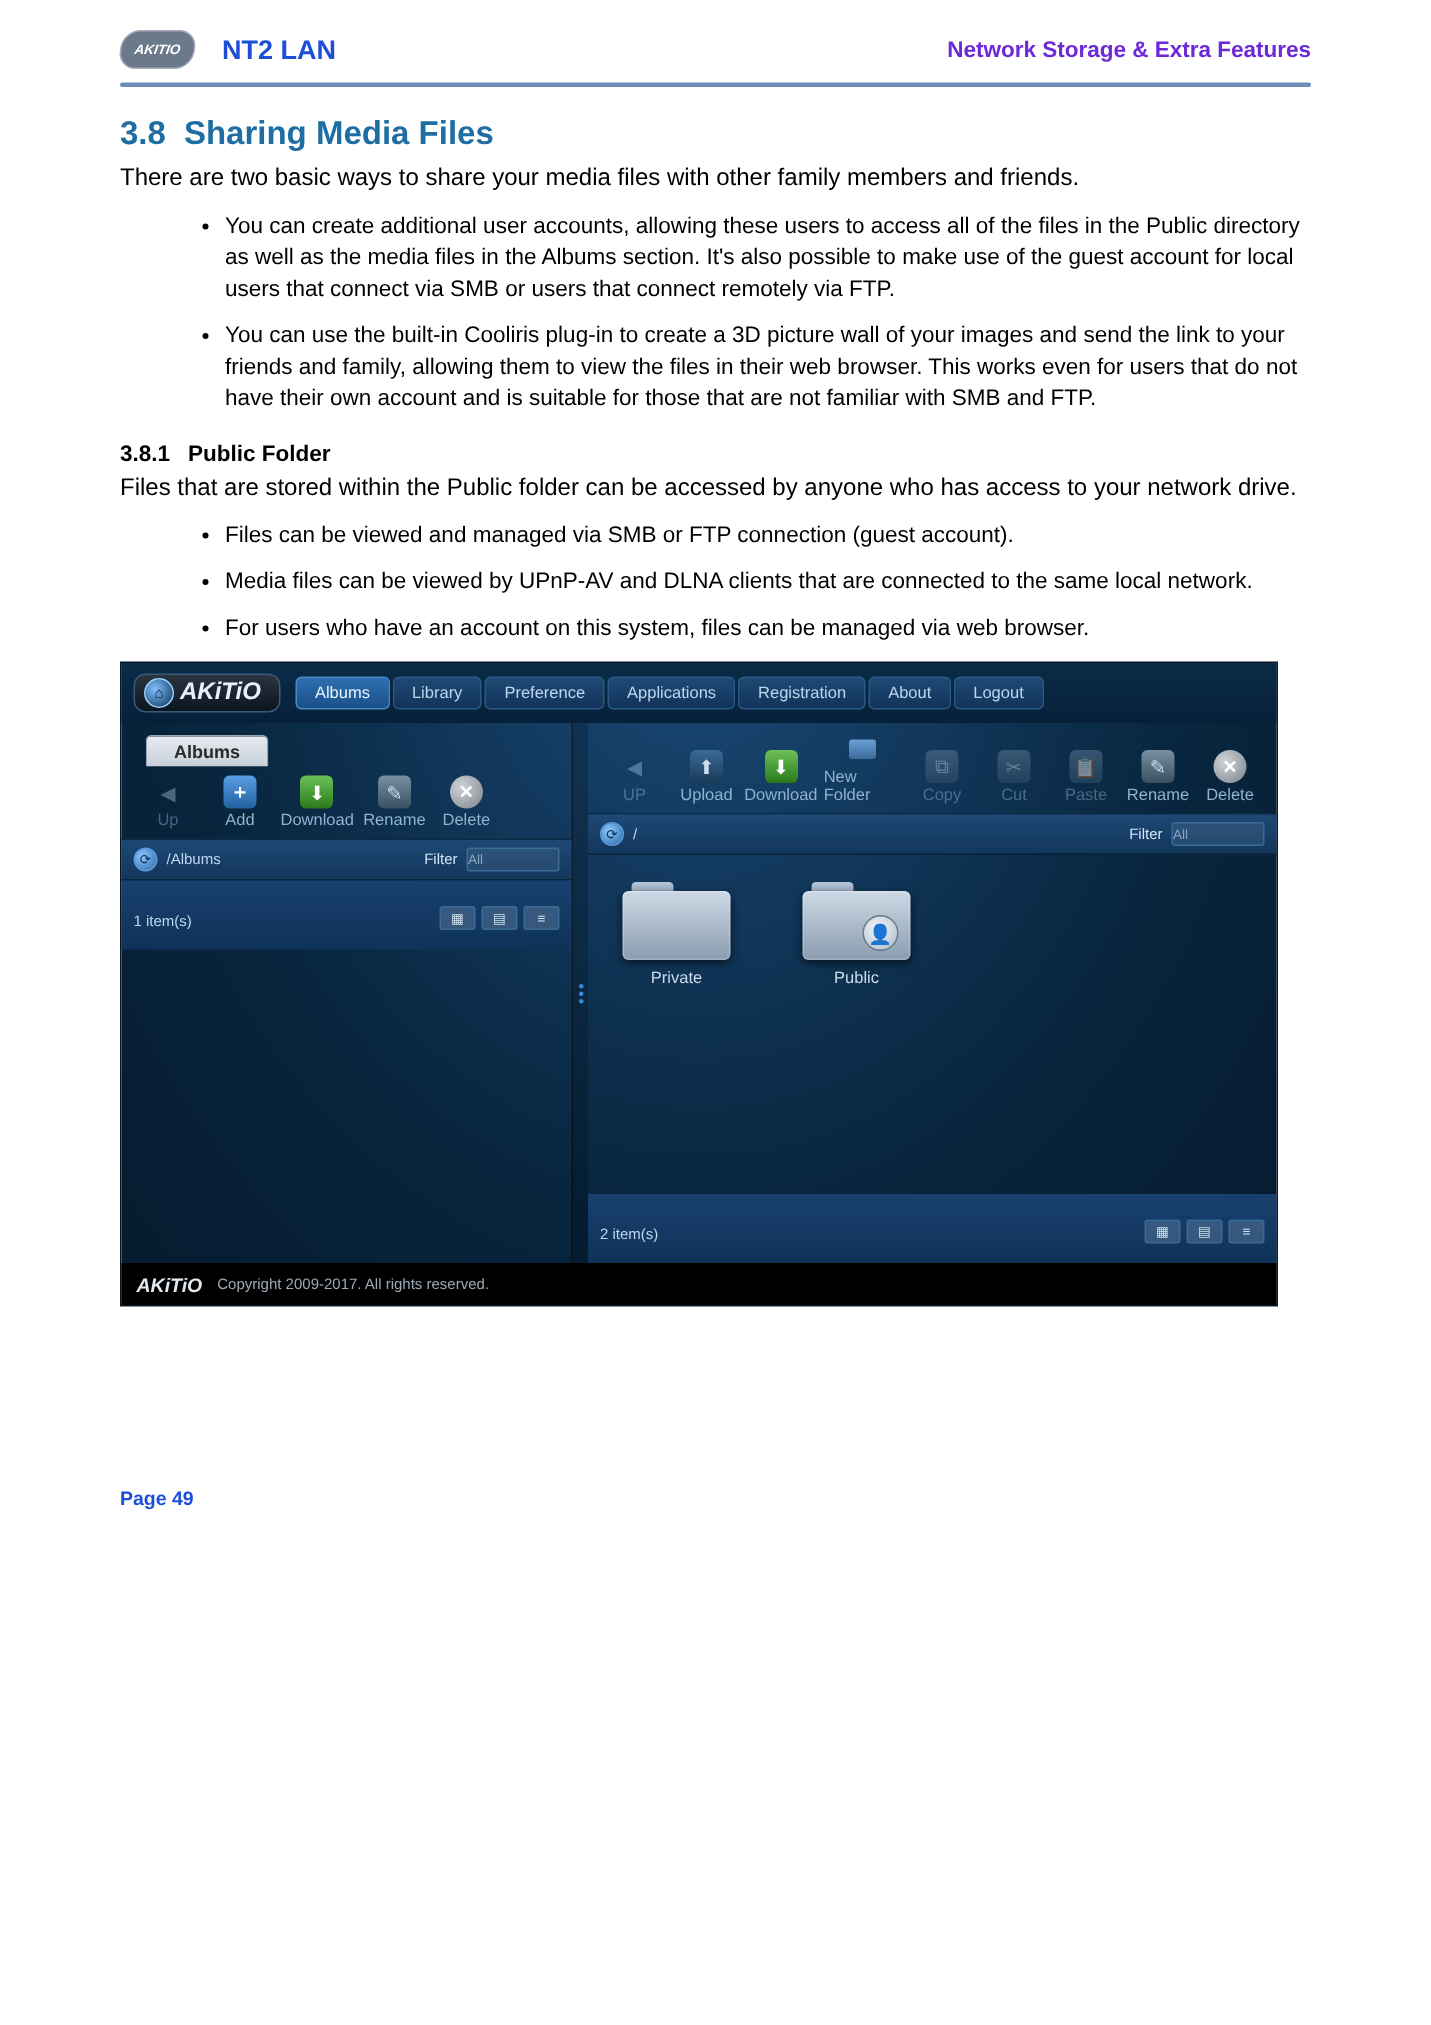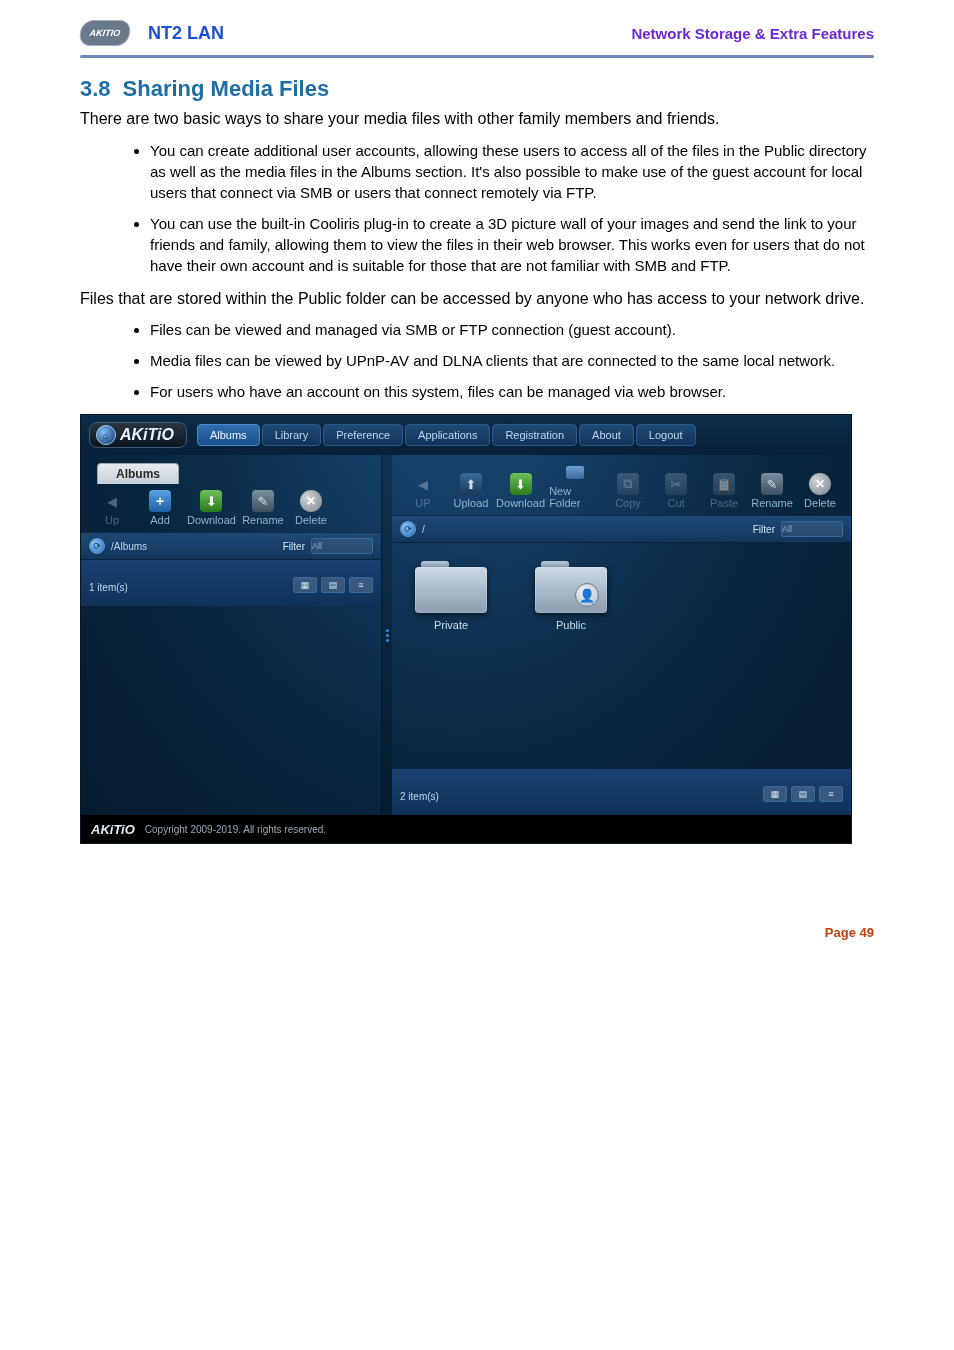--- a/index.html
+++ b/index.html
@@ -132,21 +132,21 @@
   .folder-shape{width:72px;height:56px;position:relative}
   .folder-shape::before{content:"";position:absolute;left:6px;top:4px;width:28px;height:10px;background:linear-gradient(#b6c7d8,#8aa0b6);border-radius:3px 3px 0 0}
   .folder-shape::after{content:"";position:absolute;left:0;top:10px;right:0;bottom:0;background:linear-gradient(#cdd9e5,#8a9cb0);border-radius:4px;box-shadow:inset 0 0 0 1px rgba(255,255,255,0.2),0 2px 6px rgba(0,0,0,0.6)}
   .folder-shape.has-badge .badge{position:absolute;right:8px;bottom:6px;width:22px;height:22px;border-radius:50%;background:radial-gradient(circle at 40% 35%,#f0f4f8,#b0bcc8);border:1px solid #6a7a8a;display:flex;align-items:center;justify-content:center;color:#4a5a6a;font-size:13px;z-index:2}
   .album-thumb{width:72px;height:58px;background:linear-gradient(135deg,#1a5ab0 0%,#0a3a70 50%,#ffffff 52%,#1a5ab0 100%);border:3px solid #fff;box-shadow:0 2px 8px rgba(0,0,0,0.7);transform:rotate(-4deg)}
   .ss-status{display:flex;align-items:flex-end;justify-content:space-between;padding:13px 8px;background:linear-gradient(#1a4070,#0e3258);height:20px;color:#bcd6ef;font-size:10px}
   .status-right{display:flex;gap:4px}
   .status-btn{width:22px;height:14px;background:rgba(200,220,240,0.2);border:1px solid #3a6a98;border-radius:2px;display:flex;align-items:center;justify-content:center;font-size:9px;color:#cfe2f0;cursor:pointer}
   .ss-footer{display:flex;align-items:center;gap:10px;padding:4px 10px;background:#000;color:#9aaab8;font-size:10px;height:20px}
   .ss-footer .flogo{font-weight:bold;font-style:italic;color:#e0e8f0;font-size:13px}
-  .page-footer{text-align:right;color:#c2410c;font-size:13px;margin-top:81px;font-weight:bold}
+  .page-footer{text-align:left;color:#1d4ed8;font-size:13px;margin-top:120px;font-weight:bold}
 </style>
 </head>
 <body>
 
 <div class="page">
   <div class="header-row">
     <div class="logo-area">
       <div class="logo-badge">AKITIO</div>
       <span class="product-name">NT2 LAN</span>
     </div>
@@ -156,20 +156,23 @@
 
   <h2 class="section-title">
     <span class="section-number">3.8</span><span>Sharing Media Files</span>
   </h2>
   <p class="body">There are two basic ways to share your media files with other family members and friends.</p>
   <ul class="body-list">
     <li>You can create additional user accounts, allowing these users to access all of the files in the Public directory as well as the media files in the Albums section. It's also possible to make use of the guest account for local users that connect via SMB or users that connect remotely via FTP.</li>
     <li>You can use the built-in Cooliris plug-in to create a 3D picture wall of your images and send the link to your friends and family, allowing them to view the files in their web browser. This works even for users that do not have their own account and is suitable for those that are not familiar with SMB and FTP.</li>
   </ul>
 
+  <h3 class="subsection">
+    <span class="sub-number">3.8.1</span><span>Public Folder</span>
+  </h3>
   <p class="body">Files that are stored within the Public folder can be accessed by anyone who has access to your network drive.</p>
   <ul class="body-list">
     <li>Files can be viewed and managed via SMB or FTP connection (guest account).</li>
     <li>Media files can be viewed by UPnP-AV and DLNA clients that are connected to the same local network.</li>
     <li>For users who have an account on this system, files can be managed via web browser.</li>
   </ul>
 
   <div class="screenshot">
     <div class="ss-topbar">
       <div class="ss-logo">
@@ -298,18 +301,18 @@
             <span class="status-btn">▦</span>
             <span class="status-btn">▤</span>
             <span class="status-btn">≡</span>
           </div>
         </div>
       </div>
     </div>
 
     <div class="ss-footer">
       <span class="flogo">AKiTiO</span>
-      <span>Copyright 2009-2019. All rights reserved.</span>
+      <span>Copyright 2009-2017. All rights reserved.</span>
     </div>
   </div>
 
   <div class="page-footer">Page 49</div>
 </div>
 
 </body></html>

